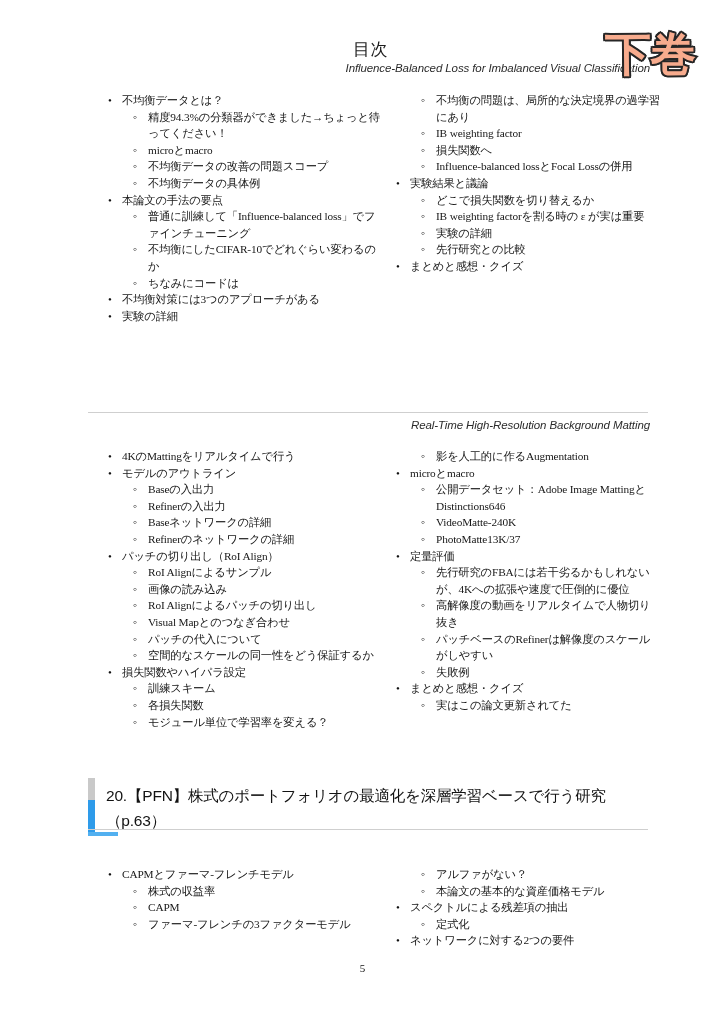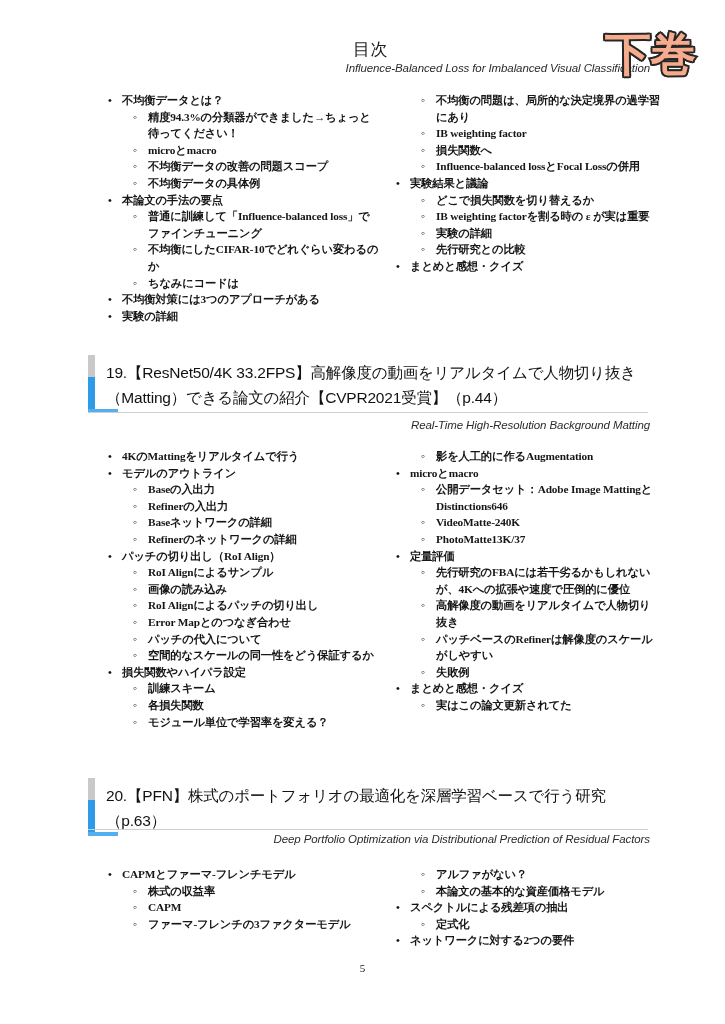--- a/index.html
+++ b/index.html
@@ -133,21 +133,20 @@
     background: #cfcfcf;
   }
   .section-rule.r19 { top: 412px; }
   .section-rule.r20 { top: 829px; }
 
   
   .cols {
     position: absolute;
     display: flex;
     gap: 0;
-    font-weight: bold;
   }
   .cols.c0 { left: 100px; top: 92px;  width: 560px; }
   .cols.c1 { left: 100px; top: 448px; width: 560px; }
   .cols.c2 { left: 100px; top: 866px; width: 560px; justify-content: flex-end; }
 
   .col { width: 280px; box-sizing: border-box; }
   .col.right { padding-left: 8px; }
 
   ul.lv1, ul.lv2 {
     list-style: none;
@@ -278,26 +277,20 @@
           <li class="item l2">
             <span class="txt">先行研究との比較</span>
           </li>
           <li class="item l1">
             <span class="txt">まとめと感想・クイズ</span>
           </li>
         </ul>
     </div>
   </div>
 
-  <div class="section-head s19">
-    <span class="accent-gray"></span>
-    <span class="accent-blue"></span>
-    <span class="accent-foot"></span>
-    <div class="section-title">19.【ResNet50/4K 33.2FPS】高解像度の動画をリアルタイムで人物切り抜き（Matting）できる論文の紹介【CVPR2021受賞】（p.44）</div>
-  </div>
   <div class="section-rule r19"></div>
   <div class="paper-title t1">Real-Time High-Resolution Background Matting</div>
 
   <div class="cols c1">
     <div class="col left">
       <ul class="lv1" id="s1-left">
           <li class="item l1">
             <span class="txt">4KのMattingをリアルタイムで行う</span>
           </li>
           <li class="item l1">
@@ -321,21 +314,21 @@
           <li class="item l2">
             <span class="txt">RoI Alignによるサンプル</span>
           </li>
           <li class="item l2">
             <span class="txt">画像の読み込み</span>
           </li>
           <li class="item l2">
             <span class="txt">RoI Alignによるパッチの切り出し</span>
           </li>
           <li class="item l2">
-            <span class="txt">Error Mapとのつなぎ合わせ</span>
+            <span class="txt">Visual Mapとのつなぎ合わせ</span>
           </li>
           <li class="item l2">
             <span class="txt">パッチの代入について</span>
           </li>
           <li class="item l2">
             <span class="txt">空間的なスケールの同一性をどう保証するか</span>
           </li>
           <li class="item l1">
             <span class="txt">損失関数やハイパラ設定</span>
           </li>
@@ -392,21 +385,20 @@
     </div>
   </div>
 
   <div class="section-head s20">
     <span class="accent-gray"></span>
     <span class="accent-blue"></span>
     <span class="accent-foot"></span>
     <div class="section-title">20.【PFN】株式のポートフォリオの最適化を深層学習ベースで行う研究（p.63）</div>
   </div>
   <div class="section-rule r20"></div>
-  <div class="paper-title t2">Deep Portfolio Optimization via Distributional Prediction of Residual Factors</div>
 
   <div class="cols c2">
     <div class="col left">
       <ul class="lv1" id="s2-left">
           <li class="item l1">
             <span class="txt">CAPMとファーマ-フレンチモデル</span>
           </li>
           <li class="item l2">
             <span class="txt">株式の収益率</span>
           </li>

